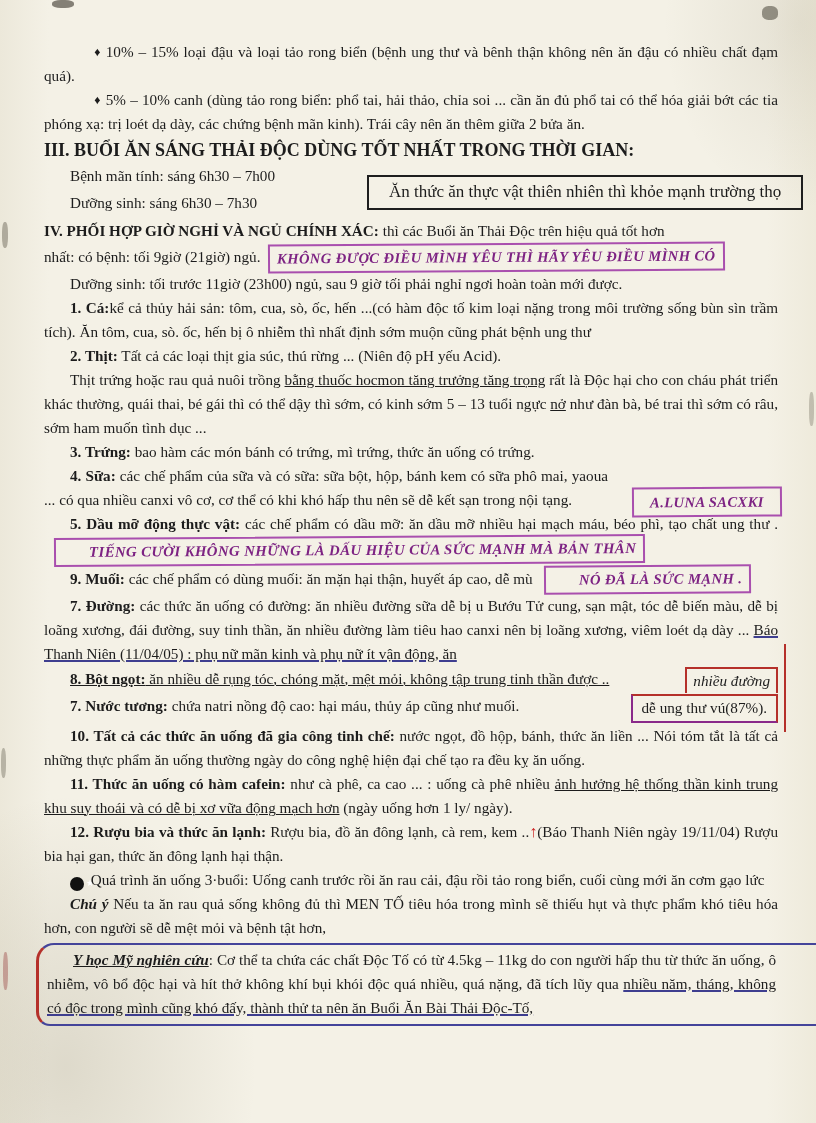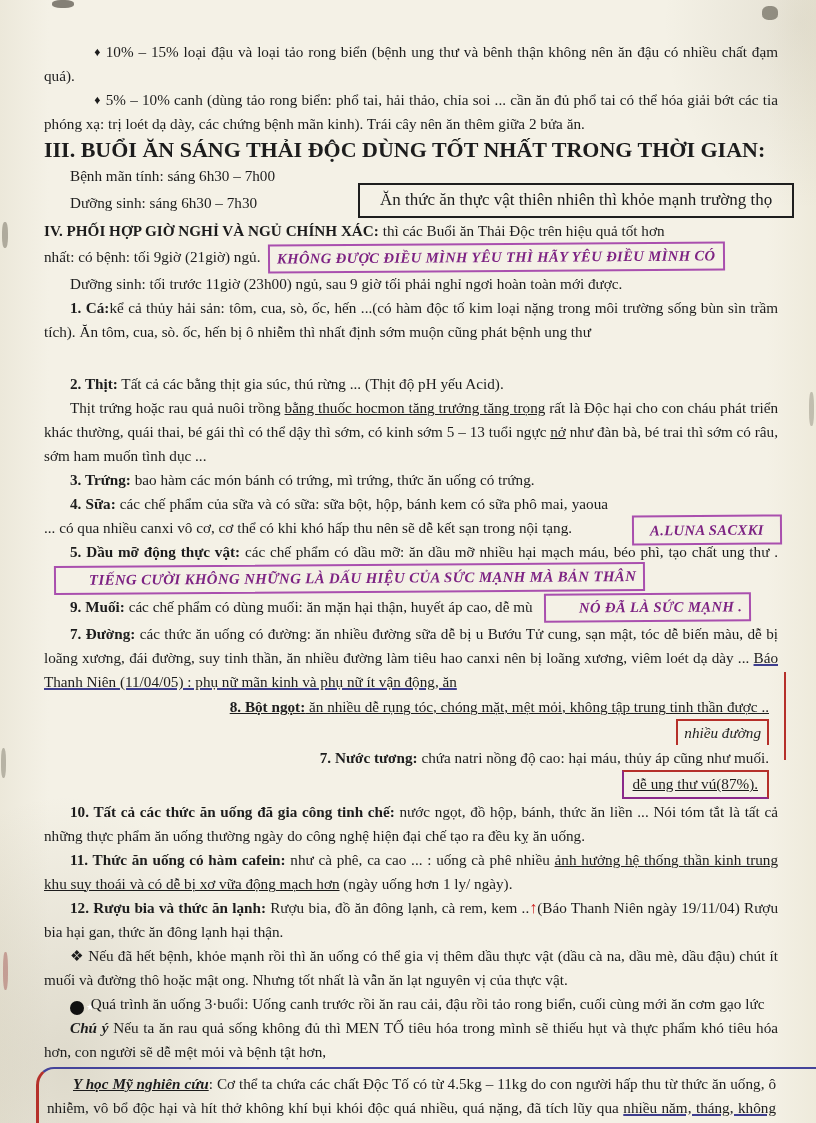--- a/index.html
+++ b/index.html
@@ -11,56 +11,56 @@
       radial-gradient(ellipse at 98% 2%, rgba(120,110,80,.12), transparent 12%),
       linear-gradient(90deg, #ece8da 0%, #f4f1e6 6%, #f4f1e6 94%, #eeeadb 100%),
       #f4f1e6;
     padding:40px 38px 0 44px;
     font-family:"Liberation Serif","DejaVu Serif",serif;
     color:#1c1c1c;font-size:15.2px;line-height:24px;
   }
   .para{margin:0;text-align:justify;}
   .indent{text-indent:26px;}
   b,.b{font-weight:bold;}
-  .heading{font-size:22px;font-weight:bold;line-height:26px;margin:1px 0;}
+  .heading{font-size:18px;font-weight:bold;line-height:26px;margin:1px 0;}
   .u-print{text-decoration:underline;text-decoration-thickness:1px;}
   .u-pen{text-decoration:underline;text-decoration-color:#3e3e8f;text-decoration-thickness:2px;}
   .bullet{display:inline-block;transform:scale(.8);margin-right:2px;}
-  .schedule-row{display:flex;align-items:flex-end;margin:1px 0;}
+  .schedule-row{display:flex;align-items:center;margin:1px 0;gap:9px;}
   .schedule-col{width:300px;flex:none;}
   .schedule-line{margin:0 0 3px 26px;white-space:nowrap;}
   .note-box{
     border:2px solid #1e1e1e;padding:3px 20px 4px;margin-left:14px;margin-top:2px;
     font-size:17px;white-space:nowrap;
   }
   .stamp{
     display:inline-block;color:#7d2383;border:2px solid #a94fae;
     font-weight:bold;font-style:italic;letter-spacing:.4px;
     padding:0 7px 1px;transform:rotate(-.4deg);white-space:nowrap;
   }
   .stamp-inline{margin-left:8px;font-size:14.6px;}
   .stamp-aluna{position:absolute;right:-4px;top:23px;font-size:14.6px;padding:1px 16px;}
   .stamp-wide{font-size:14.8px;margin-left:10px;}
   .rel{position:relative;}
-  .flexline{display:flex;align-items:flex-end;justify-content:space-between;margin:1px 9px;flex-direction:column;}
+  .flexline{display:flex;align-items:flex-start;justify-content:space-between;margin:1px 0;}
   .redbox-top{border:2px solid #b5302a;border-bottom:none;padding:0 6px;white-space:nowrap;font-style:italic;}
-  .redbox-bottom{border:2px solid #b5302a;border-left-color:#8a2a8a;border-bottom-color:#8a2a8a;padding:0 9px 1px;white-space:nowrap;text-decoration:underline;}
+  .redbox-bottom{border:2px solid #b5302a;border-left-color:#8a2a8a;border-bottom-color:#8a2a8a;padding:0 9px 1px;white-space:nowrap;}
   .right-red-line{position:absolute;right:-8px;top:50px;width:2px;height:88px;background:#b5302a;}
   .arrow-up{color:#c22;font-weight:bold;font-size:16px;}
   .star-circle{
     display:inline-flex;align-items:center;justify-content:center;
     width:14px;height:14px;border-radius:50%;background:#111;color:#fff;
     font-size:9px;line-height:1;vertical-align:-1px;margin-right:3px;
   }
   .research-box{
     border:2.5px solid #44449a;border-left:3px solid #b5302a;border-right:none;
     border-radius:18px 0 0 14px;
     margin:3px -38px 0 -8px;padding:3px 40px 4px 8px;
   }
-  .gap-after{margin-bottom:28px;}
+  .gap-after{}
   .artifact{position:absolute;border-radius:40%;}
   .a1{left:52px;top:0;width:22px;height:8px;background:rgba(40,35,25,.55);}
   .a2{right:38px;top:6px;width:16px;height:14px;background:rgba(40,35,25,.45);}
   .a3{left:2px;top:222px;width:6px;height:26px;background:rgba(60,55,40,.35);}
   .a4{left:1px;top:748px;width:5px;height:30px;background:rgba(60,55,40,.3);}
   .a5{left:3px;top:952px;width:5px;height:38px;background:rgba(140,40,40,.35);}
   .a6{right:2px;top:392px;width:5px;height:34px;background:rgba(60,55,40,.25);}
 </style>
 </head>
 <body>
@@ -91,21 +91,21 @@
   <p class="para"><span class="b">IV. PHỐI HỢP GIỜ NGHỈ VÀ NGỦ CHÍNH XÁC:</span><span> thì các Buổi ăn Thải Độc trên hiệu quả tốt hơn</span></p>
 
   <p class="para"><span>nhất: có bệnh: tối 9giờ (21giờ) ngủ.</span><span class="stamp stamp-inline">KHÔNG ĐƯỢC ĐIỀU MÌNH YÊU THÌ HÃY YÊU ĐIỀU MÌNH CÓ</span></p>
 
   <p class="para indent">Dưỡng sinh: tối trước 11giờ (23h00) ngủ, sau 9 giờ tối phải nghỉ ngơi hoàn toàn mới được.</p>
 
 
 
   <p class="para indent gap-after"><b>1. Cá:</b><span>kể cả thủy hải sản: tôm, cua, sò, ốc, hến ...(có hàm độc tố kim loại nặng trong môi trường sống bùn sìn trầm tích). Ăn tôm, cua, sò. ốc, hến bị ô nhiễm thì nhất định sớm muộn cũng phát bệnh ung thư</span></p>
 
-  <p class="para indent"><b>2. Thịt:</b><span> Tất cả các bằng thịt gia súc, thú rừng ... (Thịt độ pH yếu Acid).</span></p>
+  <p class="para indent"><b>2. Thịt:</b><span> Tất cả các loại thịt gia súc, thú rừng ... (Niên độ pH yếu Acid).</span></p>
 
   <p class="para indent"><span>Thịt trứng hoặc rau quả nuôi trồng </span><span class="u-print">bằng thuốc hocmon tăng trưởng tăng trọng</span><span> rất là Độc hại cho con cháu phát triển khác thường, quái thai, bé gái thì có thể dậy thì sớm, có kinh sớm 5 – 13 tuổi ngực </span><span class="u-print">nở</span><span> như đàn bà, bé trai thì sớm có râu, sớm ham muốn tình dục ...</span></p>
 
   <p class="para indent"><b>3. Trứng:</b><span> bao hàm các món bánh có trứng, mì trứng, thức ăn uống có trứng.</span></p>
 
   <div class="rel">
     <p class="para indent" style="padding-right:170px;"><b>4. Sữa:</b><span> các chế phẩm của sữa và có sữa: sữa bột, hộp, bánh kem có sữa phô mai, yaoua ... có qua nhiều canxi vô cơ, cơ thể có khi khó hấp thu nên sẽ dễ kết sạn trong nội tạng.</span></p>
     <span class="stamp stamp-aluna">A.LUNA SACXKI</span>
   </div>
 
@@ -128,21 +128,20 @@
       <span class="redbox-bottom">dễ ung thư vú(87%).</span>
     </div>
   </div>
 
   <p class="para indent"><b>10. Tất cả các thức ăn uống đã gia công tinh chế:</b><span> nước ngọt, đồ hộp, bánh, thức ăn liền ... Nói tóm tắt là tất cả những thực phẩm ăn uống thường ngày do công nghệ hiện đại chế tạo ra đều kỵ ăn uống.</span></p>
 
   <p class="para indent"><b>11. Thức ăn uống có hàm cafein:</b><span> như cà phê, ca cao ... : uống cà phê nhiều </span><span class="u-print">ảnh hưởng hệ thống thần kinh trung khu suy thoái và có dễ bị xơ vữa động mạch hơn</span><span> (ngày uống hơn 1 ly/ ngày).</span></p>
 
   <p class="para indent"><b>12. Rượu bia và thức ăn lạnh:</b><span> Rượu bia, đồ ăn đông lạnh, cà rem, kem ..</span><span class="arrow-up">↑</span><span>(Báo Thanh Niên ngày 19/11/04) Rượu bia hại gan, thức ăn đông lạnh hại thận.</span></p>
 
-  <p class="para indent"><span>❖</span><span> Nếu đã hết bệnh, khỏe mạnh rồi thì ăn uống có thể gia vị thêm dầu thực vật (dầu cà na, dầu mè, dầu đậu) chút ít muối và đường thô hoặc mật ong. Nhưng tốt nhất là vẫn ăn lạt nguyên vị của thực vật.</span></p>
 
   <p class="para indent"><span class="star-circle">
         <span>★</span>
       </span><span> Quá trình ăn uống 3·buổi: Uống canh trước rồi ăn rau cải, đậu rồi tảo rong biển, cuối cùng mới ăn cơm gạo lức</span></p>
 
   <p class="para indent"><b style="font-style:italic;">Chú ý</b><span>  Nếu ta ăn rau quả sống không đủ thì MEN TỐ tiêu hóa trong mình sẽ thiếu hụt và thực phẩm khó tiêu hóa hơn, con người sẽ dễ mệt mỏi và bệnh tật hơn,</span></p>
 
   <div class="research-box">
     <p class="para indent"><b style="font-style:italic;" class="u-print">Y học Mỹ nghiên cứu</b><span>: Cơ thể ta chứa các chất Độc Tố có từ 4.5kg – 11kg do con người hấp thu từ thức ăn uống, ô nhiễm, vô bổ độc hại và hít thở không khí bụi khói độc quá nhiều, quá nặng, đã tích lũy qua </span><span class="u-pen">nhiều năm, tháng, không có độc trong mình cũng khó đấy, thành thử ta nên ăn Buổi Ăn Bài Thải Độc-Tố,</span></p>
   </div>

